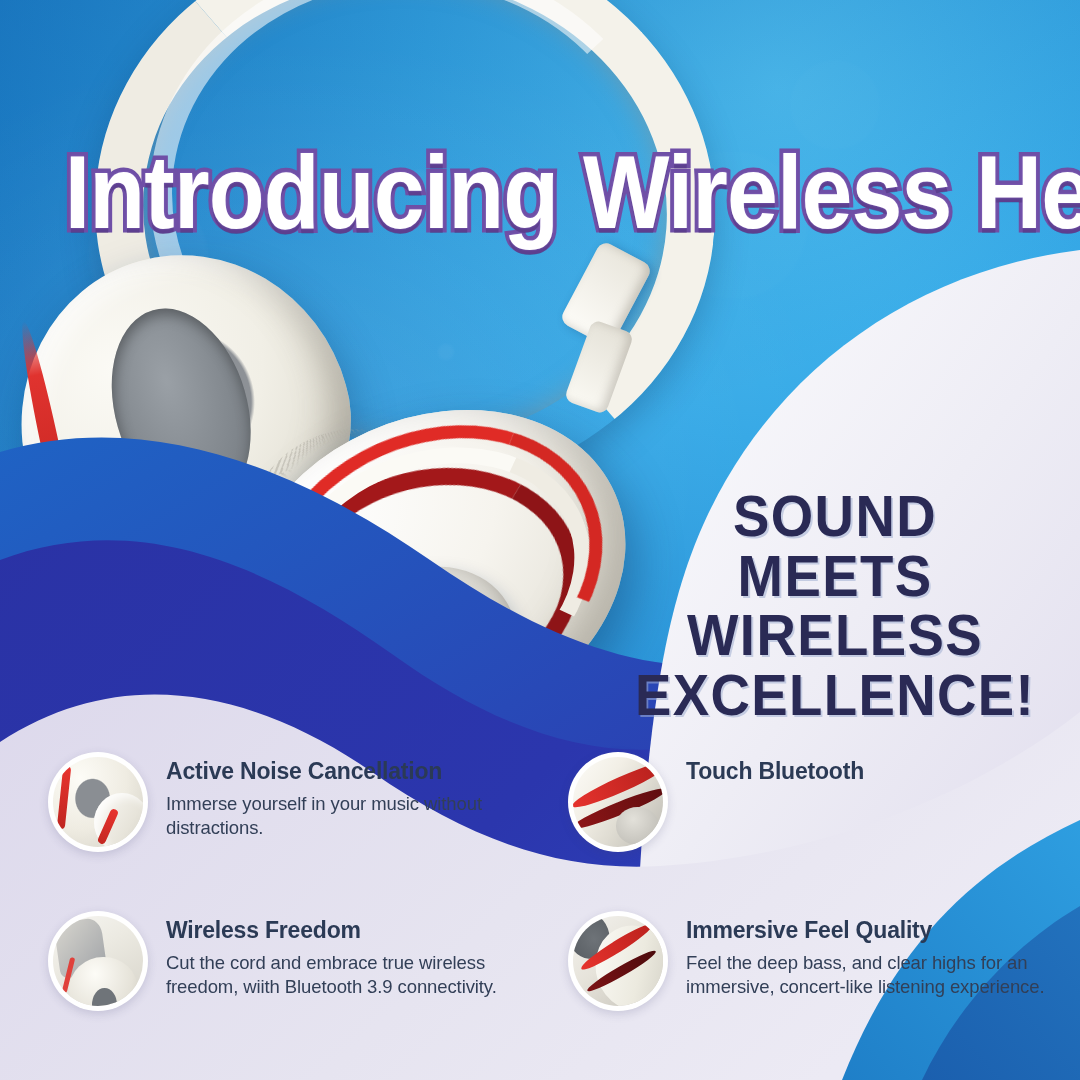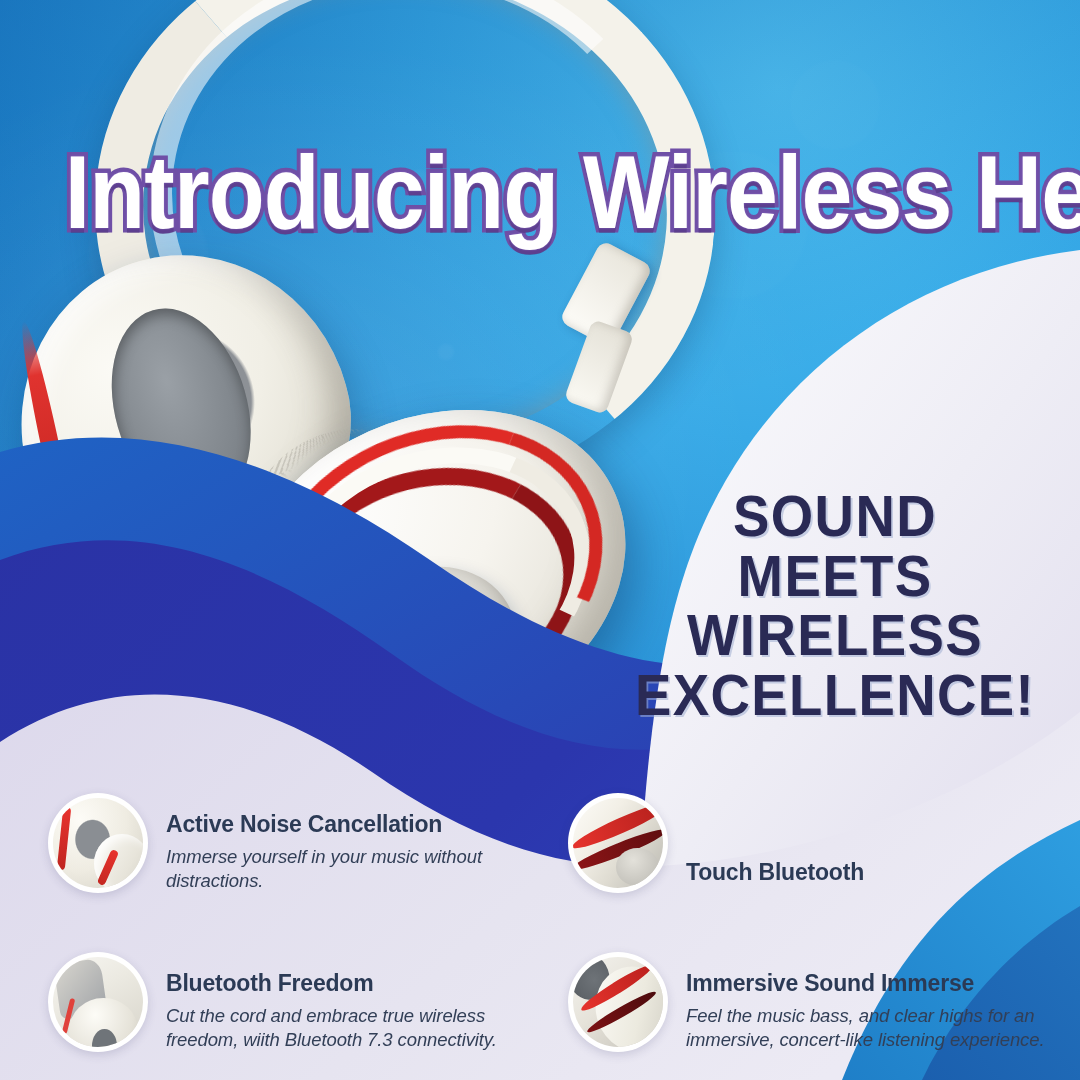--- a/index.html
+++ b/index.html
@@ -177,38 +177,37 @@
   }
   .headline div{white-space:nowrap;}
 
   
   .features{
     position:absolute;left:0;top:752px;width:1080px;height:300px;
     display:grid;grid-template-columns:496px 520px;
     column-gap:24px;row-gap:18px;
     padding-left:48px;
   }
-  .feature{display:flex;gap:18px;align-items:flex-end;}
+  .feature{display:flex;gap:18px;align-items:flex-start;}
   .thumb{
     flex:0 0 auto;width:100px;height:100px;border-radius:50%;
     background:#fff;
     box-shadow:0 3px 10px rgba(60,60,110,.18);
     overflow:hidden;position:relative;
   }
   .thumb .inner{position:absolute;inset:5px;border-radius:50%;overflow:hidden;}
   .ftext{padding-top:6px;}
   .fhead{
     font-family:"Liberation Sans","DejaVu Sans",sans-serif;
     font-weight:700;font-size:23px;color:#2b3a55;letter-spacing:-.2px;
     margin-bottom:7px;
   }
   .fbody{
     font-size:18.5px;line-height:1.31;color:#323f57;letter-spacing:-.1px;
     max-width:360px;
-    font-style:italic;
   }
   .feature.right .fbody{max-width:392px;}
 
   
   .t1{background:radial-gradient(ellipse 62% 70% at 44% 46%,#8a8e93 0%,#8a8e93 30%,rgba(0,0,0,0) 32%),
                 radial-gradient(ellipse at 30% 24%,#fdfcf7 0%,#efece2 52%,#d2cfc4 100%);}
   .t1::after{content:"";position:absolute;left:8%;top:10%;width:8px;height:70%;
              background:linear-gradient(#e8332e,#bf2520);border-radius:4px;transform:rotate(6deg);}
   .t1 .chip{position:absolute;right:-8%;bottom:-6%;width:62%;height:66%;border-radius:50%;
             background:linear-gradient(120deg,#fbfaf5 0%,#e7e4da 60%,#cfccc2 100%);
@@ -361,34 +360,34 @@
 
     <div class="feature">
       <div class="thumb">
         <div class="inner t3">
             <span class="panel"></span>
             <span class="line"></span>
             <span class="pad"></span>
           </div>
       </div>
       <div class="ftext">
-        <div class="fhead">Bluetooth Freedom</div>
-        <div class="fbody">Cut the cord and embrace true wireless freedom, wiith Bluetooth 7.3 connectivity.</div>
+        <div class="fhead">Wireless Freedom</div>
+        <div class="fbody">Cut the cord and embrace true wireless freedom, wiith Bluetooth 3.9 connectivity.</div>
       </div>
     </div>
 
     <div class="feature right">
       <div class="thumb">
         <div class="inner t4">
             <span class="dark"></span>
             <span class="body"></span>
             <span class="s1"></span>
             <span class="s2"></span>
           </div>
       </div>
       <div class="ftext">
-        <div class="fhead">Immersive Sound Immerse</div>
-        <div class="fbody">Feel the music bass, and clear highs for an immersive, concert-like listening experience.</div>
+        <div class="fhead">Immersive Feel Quality</div>
+        <div class="fbody">Feel the deep bass, and clear highs for an immersive, concert-like listening experience.</div>
       </div>
     </div>
 
   </div>
 </div>
 
 </body></html>

